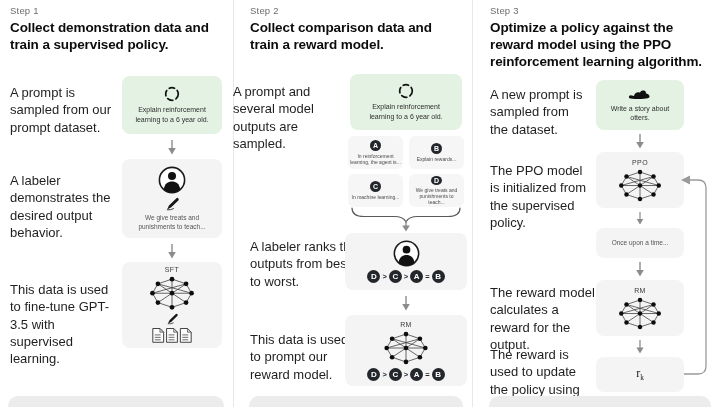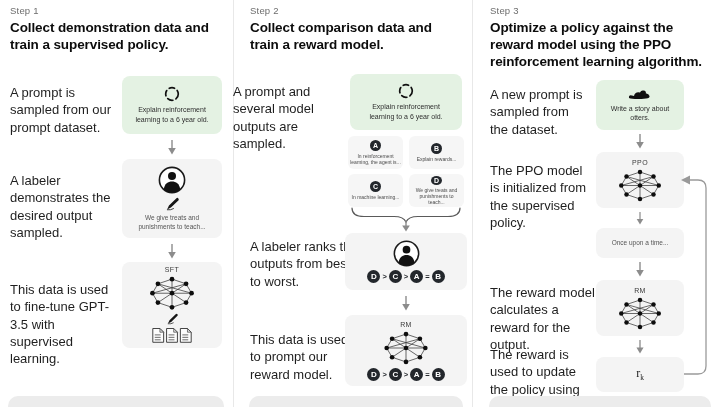--- a/index.html
+++ b/index.html
@@ -73,21 +73,21 @@
       <path d="M1.2,8 L8.8,8 L5,14.5 Z" fill="#8c8c8c"></path>
     </g>
   </defs>
 </svg>
 
 <div class="abs" style="left:0;top:0;width:233px;height:407px">
   <div class="abs step-label" style="left:10px;top:5px">Step 1</div>
   <div class="abs title" style="left:10px;top:19px;width:214px">Collect demonstration data and train a supervised policy.</div>
 
   <div class="abs caption" style="left:10px;top:84px;width:104px">A prompt is sampled from our prompt dataset.</div>
-  <div class="abs caption" style="left:10px;top:172px;width:104px">A labeler demonstrates the desired output sampled.</div>
+  <div class="abs caption" style="left:10px;top:172px;width:104px">A labeler demonstrates the desired output behavior.</div>
   <div class="abs caption" style="left:10px;top:281px;width:108px">This data is used to fine-tune GPT-3.5 with supervised learning.</div>
 
   <div class="abs gbox" style="left:122px;top:76px;width:100px;height:58px">
     <svg width="16" height="16" viewBox="0 0 16 16">
         <circle cx="8" cy="8" r="6.3" fill="none" stroke="#101010" stroke-width="1.7" stroke-dasharray="5.5 3.2" stroke-linecap="round"></circle>
       </svg>
     <div class="boxtext" style="width:86px">Explain reinforcement learning to a 6 year old.</div>
   </div>
 
   <svg class="abs arrow" style="left:167px;top:140px" width="10" height="15" viewBox="0 0 10 15">

